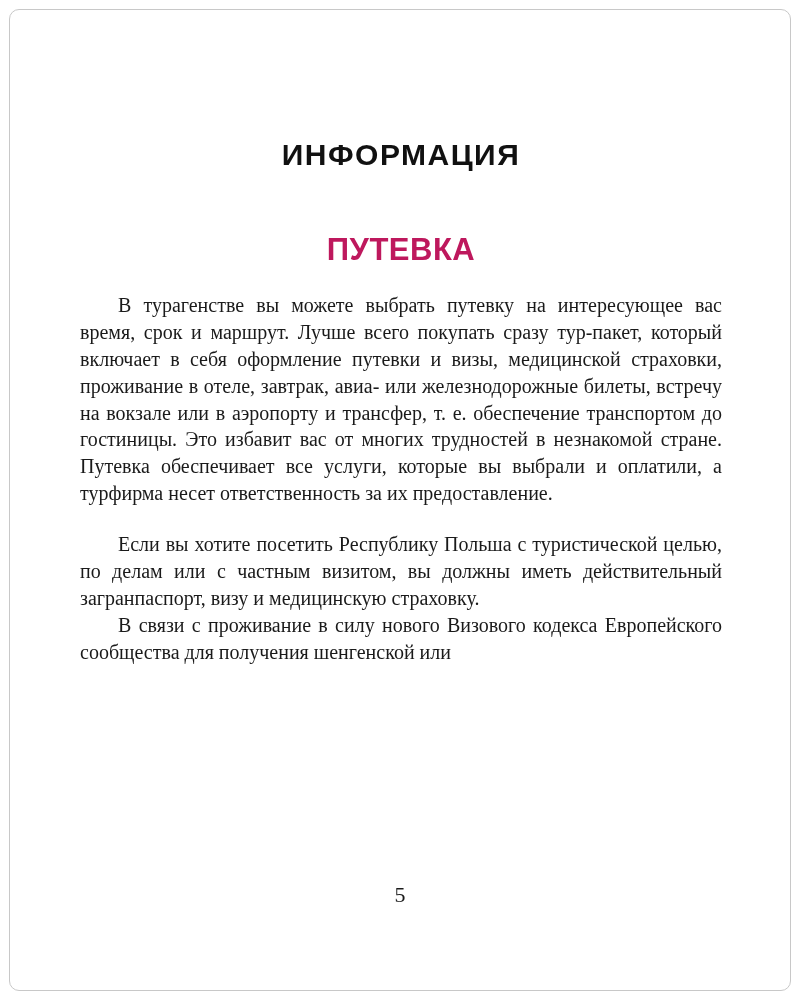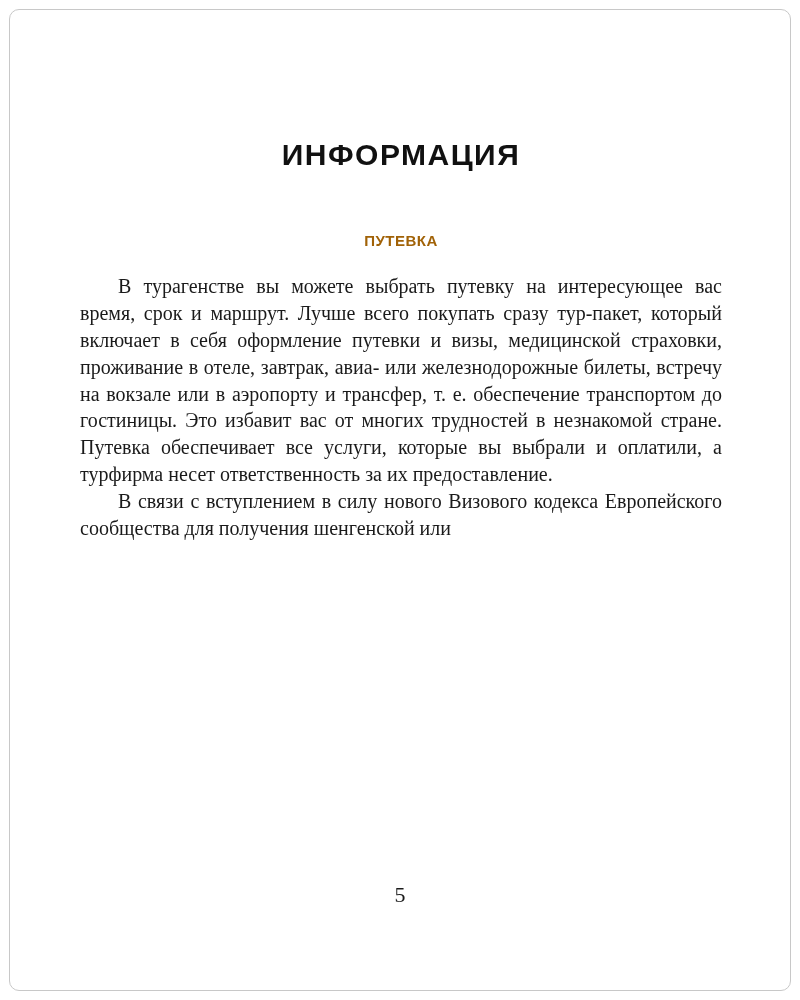--- a/index.html
+++ b/index.html
@@ -40,23 +40,23 @@
     font-weight: 700;
     font-size: 30px;
     letter-spacing: 1.5px;
     color: #111111;
   }
   .section-heading {
     margin: 12px;
     text-align: center;
     font-family: "Liberation Sans", sans-serif;
     font-weight: 700;
-    font-size: 15px;
+    font-size: 31px;
     letter-spacing: 0.5px;
-    color: #a16207;
+    color: #be185d;
   }
   .heading-1 { margin-top: 60px; }
   .heading-2 { margin-top: 62px; }
   .body-par {
     margin: 0;
     font-size: 20px;
     line-height: 1.345;
     text-align: justify;
     text-indent: 38px;
     color: #1a1a1a;
@@ -79,18 +79,19 @@
   <div class="frame"></div>
 
   <div class="content">
     <h1 class="doc-title">ИНФОРМАЦИЯ</h1>
 
     <h2 class="section-heading heading-1">ПУТЕВКА</h2>
 
     <p class="body-par par-first">В турагенстве вы можете выбрать путевку на интересующее вас время, срок и маршрут. Лучше всего покупать сразу тур-пакет, который включает в себя оформление путевки и визы, медицинской страховки, проживание в отеле, завтрак, авиа- или железнодорожные билеты, встречу на вокзале или в аэропорту и трансфер, т. е. обеспечение транспортом до гостиницы. Это избавит вас от многих трудностей в незнакомой стране. Путевка обеспечивает все услуги, которые вы выбрали и оплатили, а турфирма несет ответственность за их предоставление.</p>
 
 
+    <p class="body-par par-first">Если вы хотите посетить Республику Польша с туристической целью, по делам или с частным визитом, вы должны иметь действительный загранпаспорт, визу и медицинскую страховку.</p>
 
-    <p class="body-par">В связи с вступлением в силу нового Визового кодекса Европейского сообщества для получения шенгенской или</p>
+    <p class="body-par">В связи с проживание в силу нового Визового кодекса Европейского сообщества для получения шенгенской или</p>
   </div>
 
   <div class="page-number">5</div>
 </div>
 
 </body></html>

